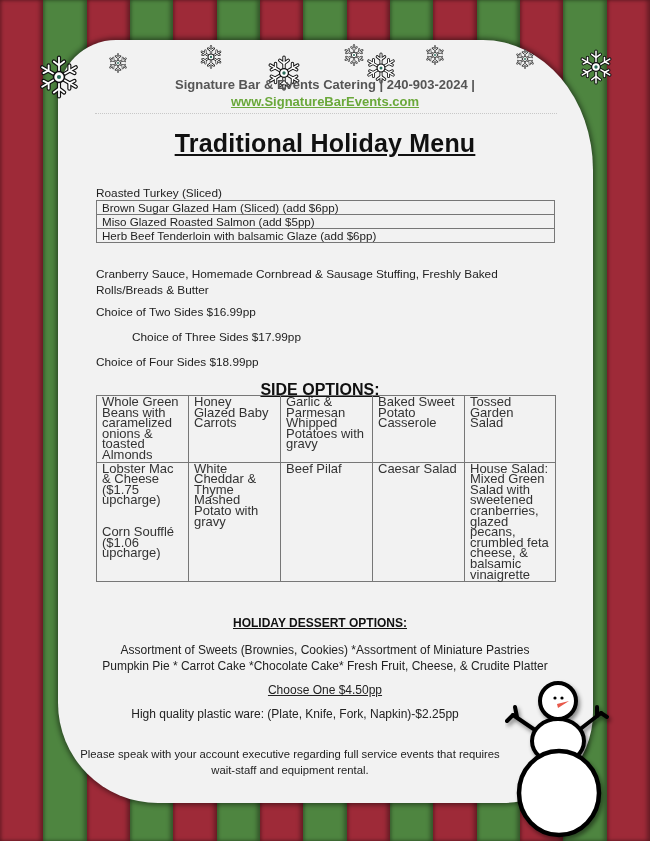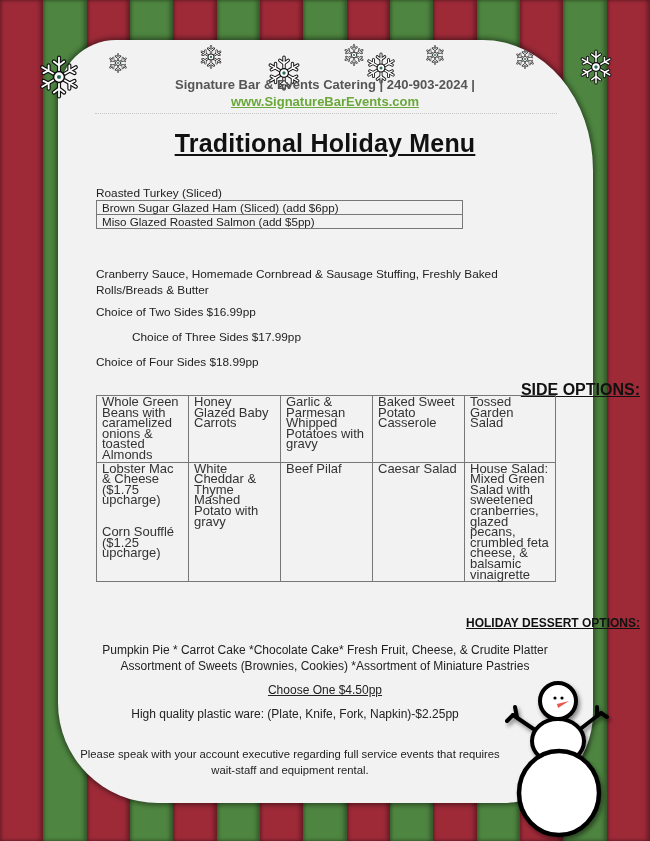--- a/index.html
+++ b/index.html
@@ -40,32 +40,32 @@
 
   .title {
     position: absolute; left: 0; width: 650px; top: 129px; text-align: center;
     font-size: 25px; font-weight: bold; color: #111; text-decoration: underline;
     letter-spacing: 0.2px;
   }
   .text { position: absolute; left: 96px; font-size: 11.8px; color: #222; }
   .roasted { top: 176px; margin-top: 10px; }
 
   .proteins {
-    position: absolute; left: 96px; top: 200px; width: 367px;
+    position: absolute; left: 96px; top: 200px; width: 459px;
     border-collapse: collapse; font-size: 11.6px; color: #222;
   }
   .proteins td { border: 1px solid #777; padding: 0 5px; height: 13px; line-height: 13px; }
 
   .sides-text { top: 266px; width: 430px; line-height: 16px; }
   .p2 { top: 305px; }
   .p3 { top: 330px; margin-left: 36px; }
   .p4 { top: 355px; }
 
   .section-heading {
-    position: absolute; left: 0; width: 640px; text-align: right;
+    position: absolute; left: 0; width: 640px; text-align: center;
     font-weight: bold; color: #111; text-decoration: underline;
   }
   .side-heading { top: 381px; font-size: 16px; }
 
   .sides {
     position: absolute; left: 96px; top: 395px; width: 459px;
     border-collapse: collapse; font-size: 13px; color: #333; table-layout: fixed;
   }
   .sides td {
     border: 1px solid #777; vertical-align: top; padding: 1px 6px 1px 5px;
@@ -199,20 +199,23 @@
 <div class="text roasted">Roasted Turkey (Sliced)</div>
 
 <table class="proteins">
   <tbody>
       <tr>
         <td>Brown Sugar Glazed Ham (Sliced) (add $6pp)</td>
       </tr>
   <tr>
         <td>Miso Glazed Roasted Salmon (add $5pp)</td>
       </tr>
+  <tr>
+        <td>Herb Beef Tenderloin with balsamic Glaze (add $6pp)</td>
+      </tr>
 </tbody>
   </table>
 
 <div class="text sides-text">Cranberry Sauce, Homemade Cornbread &amp; Sausage Stuffing, Freshly Baked Rolls/Breads &amp; Butter</div>
 <div class="text p2">Choice of Two Sides $16.99pp</div>
 <div class="text p3">Choice of Three Sides $17.99pp</div>
 <div class="text p4">Choice of Four Sides $18.99pp</div>
 
 <div class="section-heading side-heading">SIDE OPTIONS:</div>
 
@@ -229,34 +232,34 @@
     <td>Whole Green Beans with caramelized onions &amp; toasted Almonds</td>
     <td>Honey Glazed Baby Carrots</td>
     <td>Garlic &amp; Parmesan Whipped Potatoes with gravy</td>
     <td>Baked Sweet Potato Casserole</td>
     <td>Tossed Garden Salad</td>
   </tr>
   <tr class="r3">
     <td>
       <span>Lobster Mac &amp; Cheese ($1.75 upcharge)</span>
       <span class="gap"></span>
-      <span>Corn Soufflé ($1.25 upcharge)</span>
+      <span>Corn Soufflé ($1.06 upcharge)</span>
     </td>
     <td>White Cheddar &amp; Thyme Mashed Potato with gravy</td>
     <td>Beef Pilaf</td>
     <td>Caesar Salad</td>
     <td>House Salad: Mixed Green Salad with sweetened cranberries, glazed pecans, crumbled feta cheese, &amp; balsamic vinaigrette</td>
   </tr>
 </tbody>
   </table>
 
 <div class="section-heading dessert-heading">HOLIDAY DESSERT OPTIONS:</div>
 <div class="center-text desserts">
+  <div>Assortment of Sweets (Brownies, Cookies) *Assortment of Miniature Pastries</div>
   <div>Pumpkin Pie * Carrot Cake *Chocolate Cake* Fresh Fruit, Cheese, &amp; Crudite Platter</div>
-  <div>Assortment of Sweets (Brownies, Cookies) *Assortment of Miniature Pastries</div>
 </div>
 <div class="center-text choose">Choose One $4.50pp</div>
 <div class="center-text plastic">High quality plastic ware: (Plate, Knife, Fork, Napkin)-$2.25pp</div>
 <div class="center-text speak">
   <div style="width:420px;margin:16px auto;">Please speak with your account executive regarding full service events that requires wait-staff and equipment rental.</div>
 </div>
 
 <div class="snowman">
   <svg width="110" height="166" viewBox="0 0 110 166">
     <defs>

